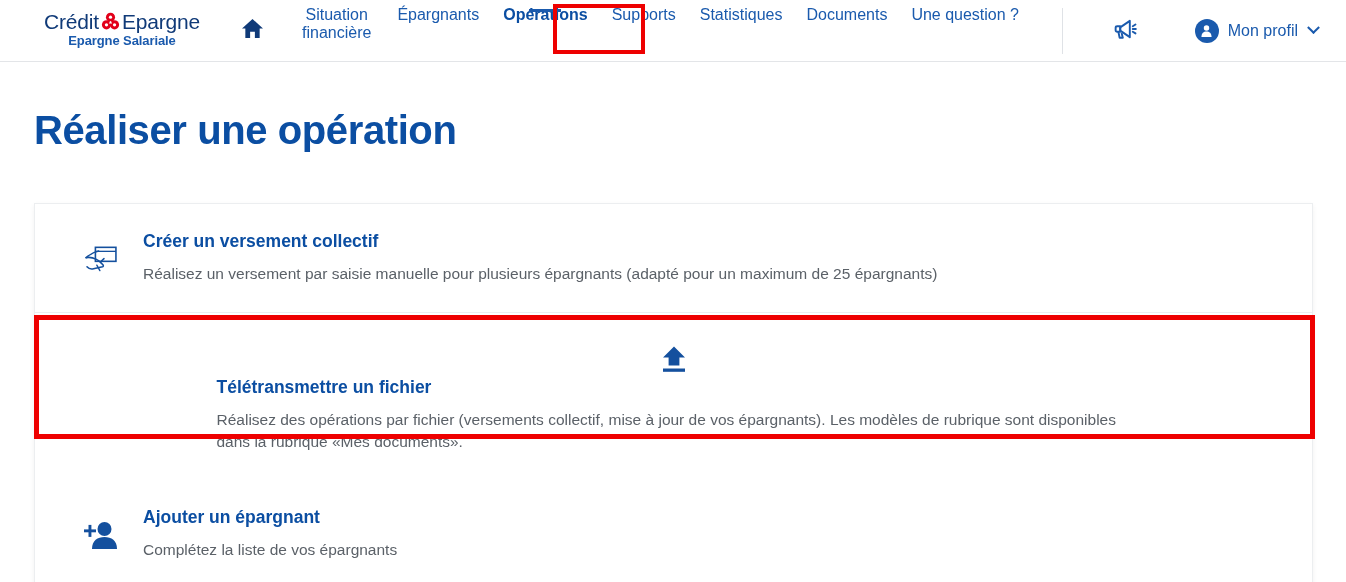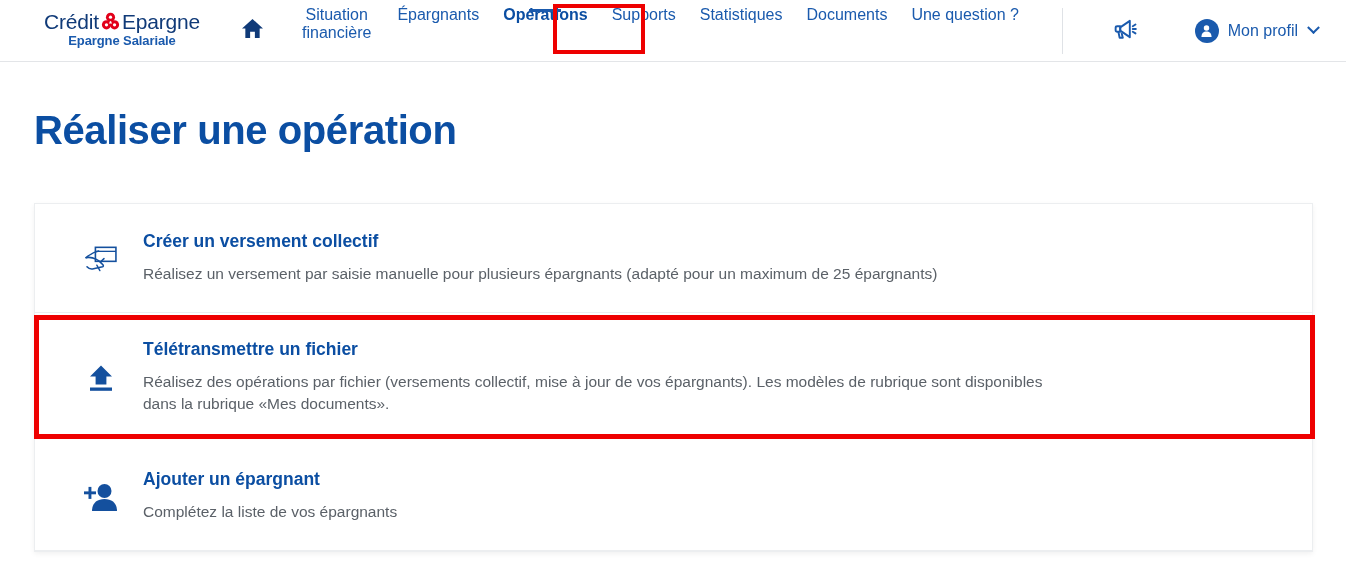--- a/index.html
+++ b/index.html
@@ -196,21 +196,21 @@
   .card {
     display: flex;
     align-items: center;
     padding: 26px 30px 26px 30px;
     background: #ffffff;
     border-bottom: 1px solid #eceef0;
     cursor: pointer;
     min-height: 109px;
   }
   .card:last-child { border-bottom: none; }
-  .card.highlighted { border-bottom-color: transparent; }
+  .card.highlighted { border-bottom-color: transparent; flex-direction: column; }
 
   .card-icon {
     width: 72px;
     flex: none;
     display: flex;
     justify-content: center;
     padding-top: 6px;
     color: #14509e;
   }
   .card-body { flex: 1; padding-left: 6px; }

